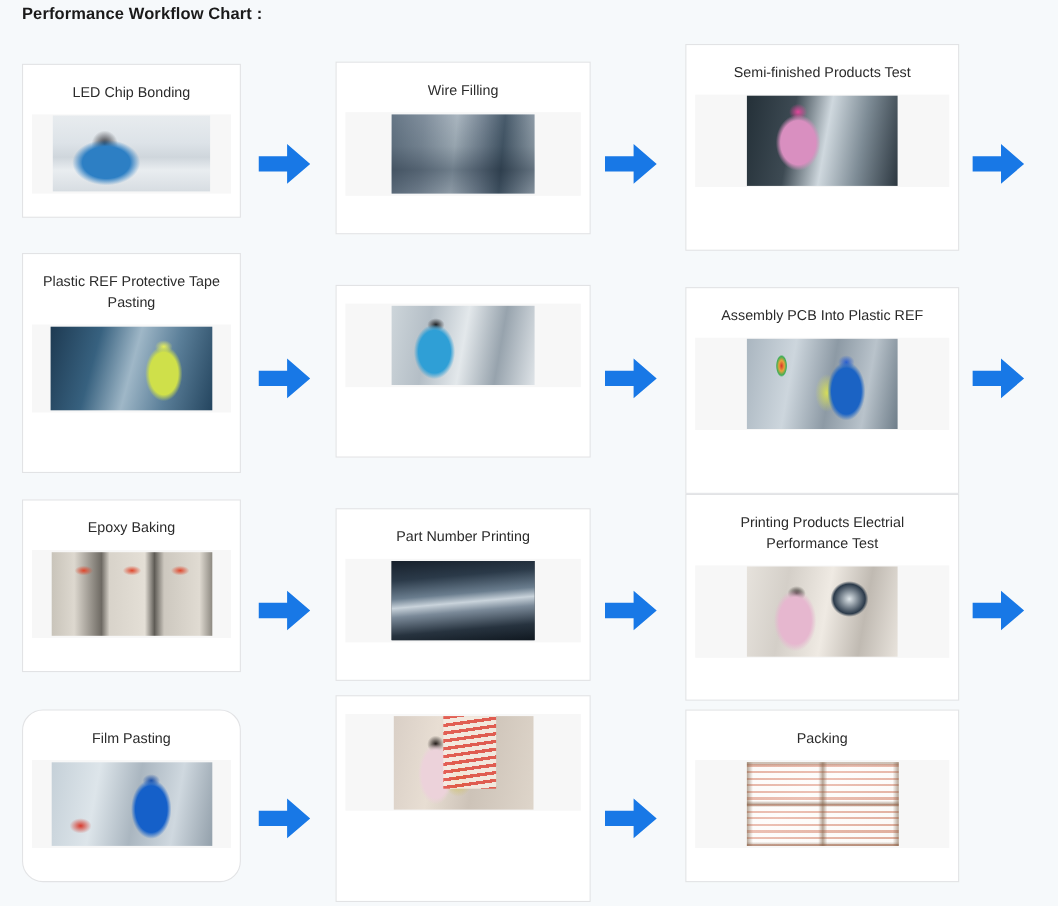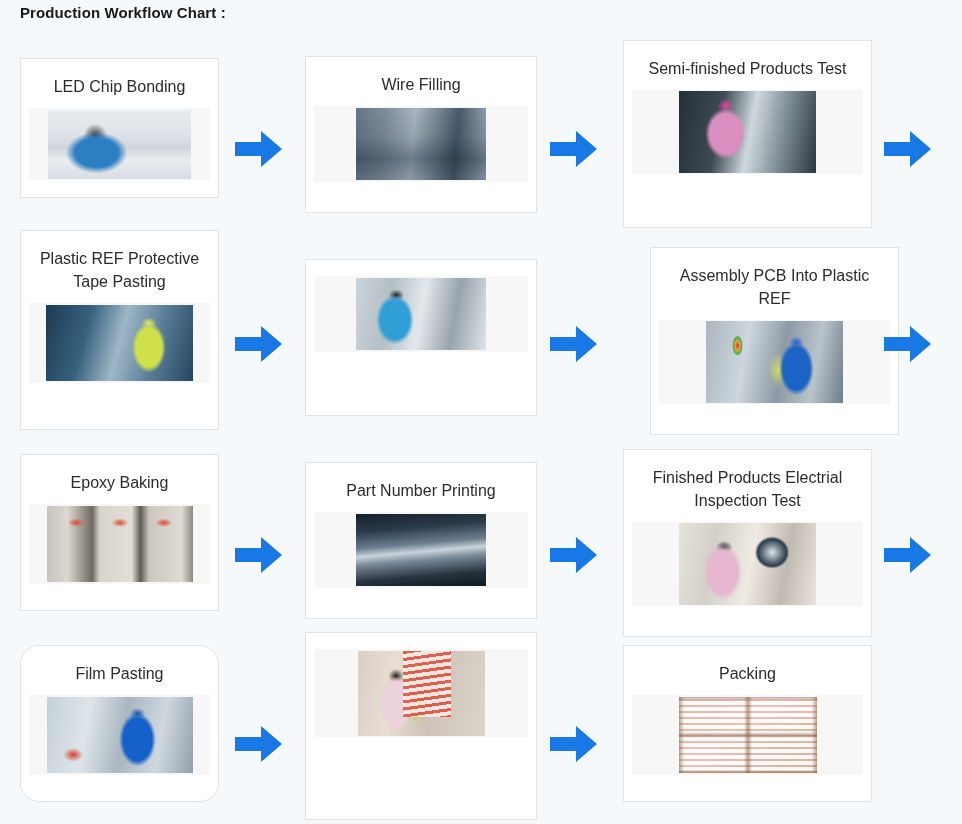--- a/index.html
+++ b/index.html
@@ -38,21 +38,21 @@
     position: absolute;
     background: #ffffff;
     border: 1px solid #e2e3e5;
     display: flex;
     flex-direction: column;
     align-items: center;
     justify-content: flex-start;
     padding: 10px 8px 12px 8px;
   }
   .step-label {
-    font-size: 16px;
+    font-size: 13px;
     color: #2b2b2b;
     text-align: center;
     line-height: 1.45;
     font-weight: 400;
     padding: 6px 4px 4px 4px;
     width: 100%;
   }
   .step-photo-band {
     background: #f7f7f7;
     width: 100%;
@@ -154,21 +154,21 @@
     position: absolute;
     display: block;
   }
   .arrow svg { display: block; }
 </style>
 </head>
 <body>
 
 <div id="page">
 
-  <div id="chart-title">Production Workflow Chart :</div>
+  <div id="chart-title">Performance Workflow Chart :</div>
 
   <div class="flow-grid">
 
     <div class="flow-row">
 
       <div class="step-card" style="left:20px; top:27px; width:199px; height:140px;">
         <div class="step-label">LED Chip Bonding</div>
         <div class="step-photo-band" style="height:72px;">
           <div class="photo ph-led" style="width:143px;height:69px;"></div>
         </div>
@@ -227,21 +227,21 @@
           <div class="photo ph-epoxyfill" style="width:130px;height:72px;"></div>
         </div>
       </div>
 
       <span class="arrow" style="left:550px; top:294px;">
         <svg width="48" height="38" viewBox="0 0 48 38" aria-hidden="true">
           <path d="M0 12 H26 V1 L47 19 L26 37 V26 H0 Z" fill="#1878e6"></path>
         </svg>
       </span>
 
-      <div class="step-card" style="left:623px; top:216px; width:249px; height:188px;margin-left:27px;">
+      <div class="step-card" style="left:623px; top:230px; width:249px; height:188px;">
         <div class="step-label">Assembly PCB Into Plastic REF</div>
         <div class="step-photo-band" style="height:84px;">
           <div class="photo ph-assembly" style="width:137px;height:82px;"></div>
         </div>
       </div>
 
       <span class="arrow" style="left:884px; top:294px;">
         <svg width="48" height="38" viewBox="0 0 48 38" aria-hidden="true">
           <path d="M0 12 H26 V1 L47 19 L26 37 V26 H0 Z" fill="#1878e6"></path>
         </svg>
@@ -270,21 +270,21 @@
         </div>
       </div>
 
       <span class="arrow" style="left:550px; top:505px;">
         <svg width="48" height="38" viewBox="0 0 48 38" aria-hidden="true">
           <path d="M0 12 H26 V1 L47 19 L26 37 V26 H0 Z" fill="#1878e6"></path>
         </svg>
       </span>
 
       <div class="step-card" style="left:623px; top:418px; width:249px; height:188px;">
-        <div class="step-label">Finished Products Electrial Inspection Test</div>
+        <div class="step-label">Printing Products Electrial Performance Test</div>
         <div class="step-photo-band" style="height:84px;">
           <div class="photo ph-etest" style="width:137px;height:82px;"></div>
         </div>
       </div>
 
       <span class="arrow" style="left:884px; top:505px;">
         <svg width="48" height="38" viewBox="0 0 48 38" aria-hidden="true">
           <path d="M0 12 H26 V1 L47 19 L26 37 V26 H0 Z" fill="#1878e6"></path>
         </svg>
       </span>

